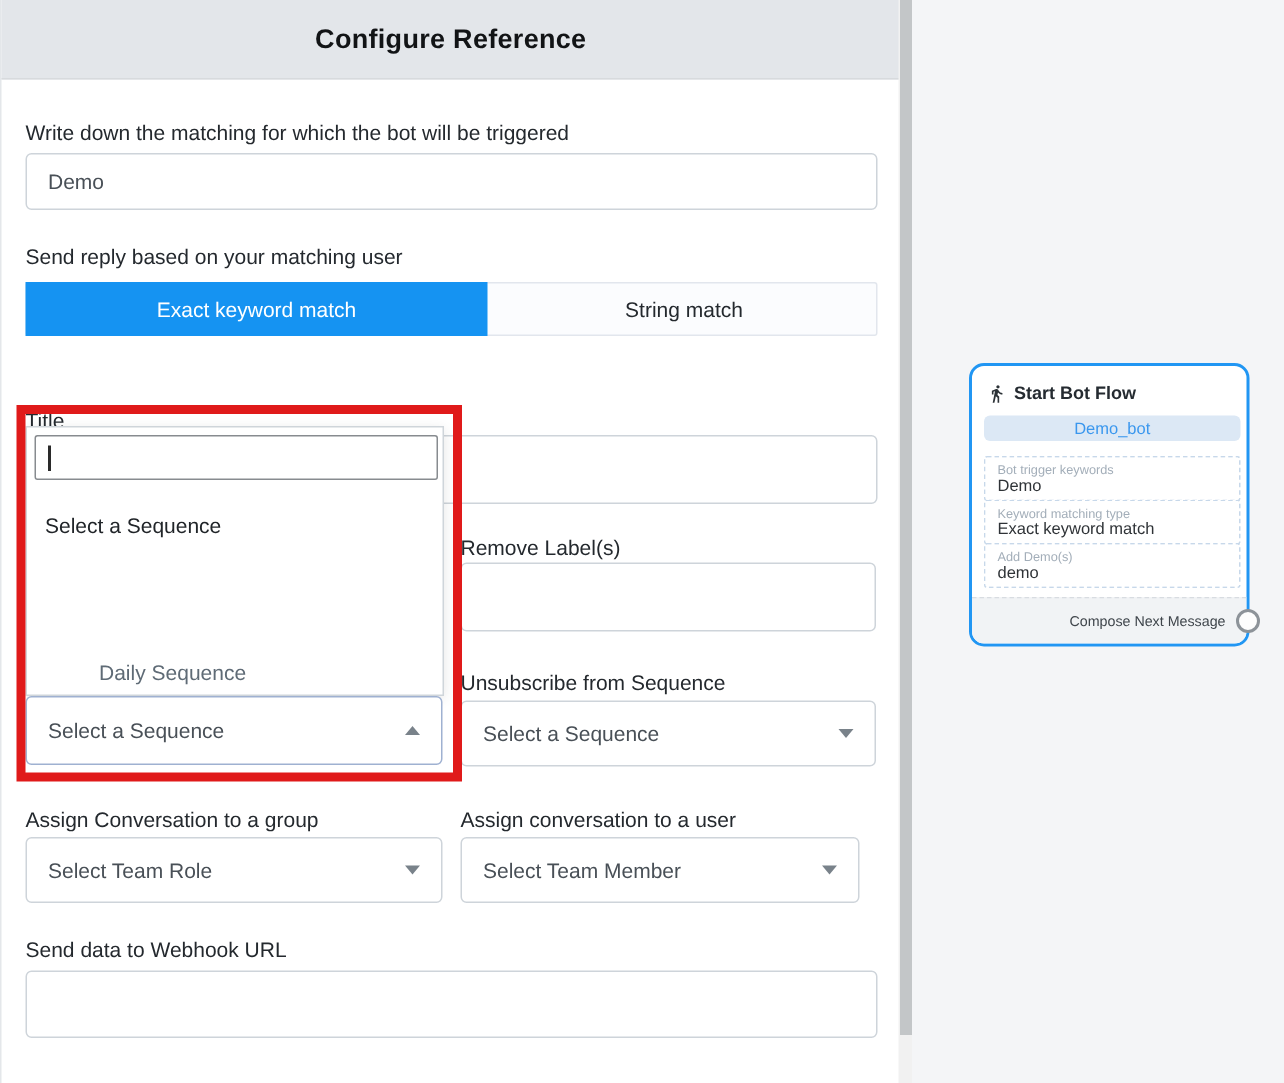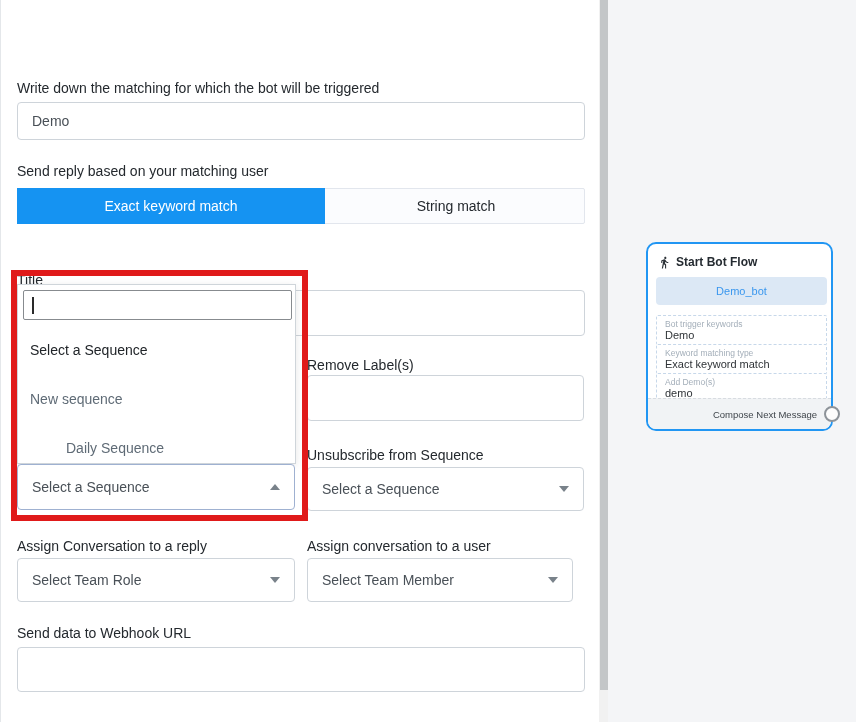--- a/index.html
+++ b/index.html
@@ -40,36 +40,39 @@
 
   
   .scrollbar { position:absolute; left:599px; top:0; width:9px; height:722px; background:#f1f1f1; }
   .scroll-thumb { position:absolute; left:1px; top:0; width:8px; height:690px; background:#c3c6c8; }
 
   
   .flow-panel { position:absolute; left:608px; top:0; width:248px; height:722px; background:#f4f5f7; }
   .flow-card { position:absolute; left:38px; top:242px; width:187px; height:189px; background:#fff; border:2px solid #2196f3; border-radius:10px; }
   .card-header { display:flex; align-items:center; gap:5px; padding:11px 10px 6px 10px; }
   .card-header .ttl { font-size:12px; font-weight:700; color:#252b31; }
-  .card-pill { margin:2px 4px 0 8px; height:28px; background:#dce8f5; border-radius:4px; display:flex; align-items:center; justify-content:center; font-size:11px; color:#3a97ee; }
+  .card-pill { margin:2px 4px 0 8px; height:17px; background:#dce8f5; border-radius:4px; display:flex; align-items:center; justify-content:center; font-size:11px; color:#3a97ee; }
   .card-fields { margin:11px 4px 0 8px; }
   .field-box { border:1px dashed #c7d8ea; border-radius:2px; padding:3px 8px 2px 8px; margin-top:-1px; background:#fff; }
   .field-box .f-label { font-size:8.5px; color:#a3aeb9; line-height:10px; }
   .field-box .f-value { font-size:11px; color:#2f3337; line-height:13px; }
   .card-footer { position:absolute; left:0; bottom:0; width:100%; height:31px; background:#f1f3f5; border-top:1px dashed #d8dce1; border-radius:0 0 8px 8px; display:flex; align-items:center; justify-content:flex-end; padding-right:14px; }
   .card-footer .cf-label { font-size:9.5px; color:#3f454b; }
   .handle { position:absolute; right:-9px; top:50%; margin-top:-8px; width:16px; height:16px; background:#fdfdfd; border:2px solid #8d9399; border-radius:50%; z-index:5; }
 </style>
 </head>
 <body>
 
 <div class="stage">
 
   <div class="main-panel">
 
+    <div class="app-header">
+      <h1>Configure Reference</h1>
+    </div>
 
     <div class="lbl" style="left:16px; top:80px;">Write down the matching for which the bot will be triggered</div>
     <div class="inp" style="left:16px; top:102px; width:568px; height:38px;">
       <span>Demo</span>
     </div>
 
     <div class="lbl" style="left:16px; top:163px;">Send reply based on your matching user</div>
     <div class="tabs">
       <div class="tab active">
         <span>Exact keyword match</span>
@@ -93,21 +96,21 @@
       <span>Select a Sequence</span>
       <span class="caret-up"></span>
     </div>
 
     <div class="lbl" style="left:306px; top:447px;">Unsubscribe from Sequence</div>
     <div class="sel" style="left:306px; top:467px; width:277px; height:44px;">
       <span>Select a Sequence</span>
       <span class="caret-down"></span>
     </div>
 
-    <div class="lbl" style="left:16px; top:538px;">Assign Conversation to a reply</div>
+    <div class="lbl" style="left:16px; top:538px;">Assign Conversation to a group</div>
     <div class="sel" style="left:16px; top:558px; width:278px; height:44px;">
       <span>Select Team Role</span>
       <span class="caret-down"></span>
     </div>
 
     <div class="lbl" style="left:306px; top:538px;">Assign conversation to a user</div>
     <div class="sel" style="left:306px; top:558px; width:266px; height:44px;">
       <span>Select Team Member</span>
       <span class="caret-down"></span>
     </div>
@@ -117,23 +120,20 @@
       <span></span>
     </div>
 
     <div class="dropdown-panel">
       <div class="dropdown-search">
         <span class="text-cursor"></span>
         <span></span>
       </div>
       <div class="dd-option first" style="top:40px;">
         <span>Select a Sequence</span>
-      </div>
-      <div class="dd-option rest" style="top:89px;">
-        <span>New sequence</span>
       </div>
       <div class="dd-option rest" style="top:138px;padding-left:48px;">
         <span>Daily Sequence</span>
       </div>
     </div>
 
     <div class="red-rect"></div>
   </div>
 
   <div class="scrollbar">

